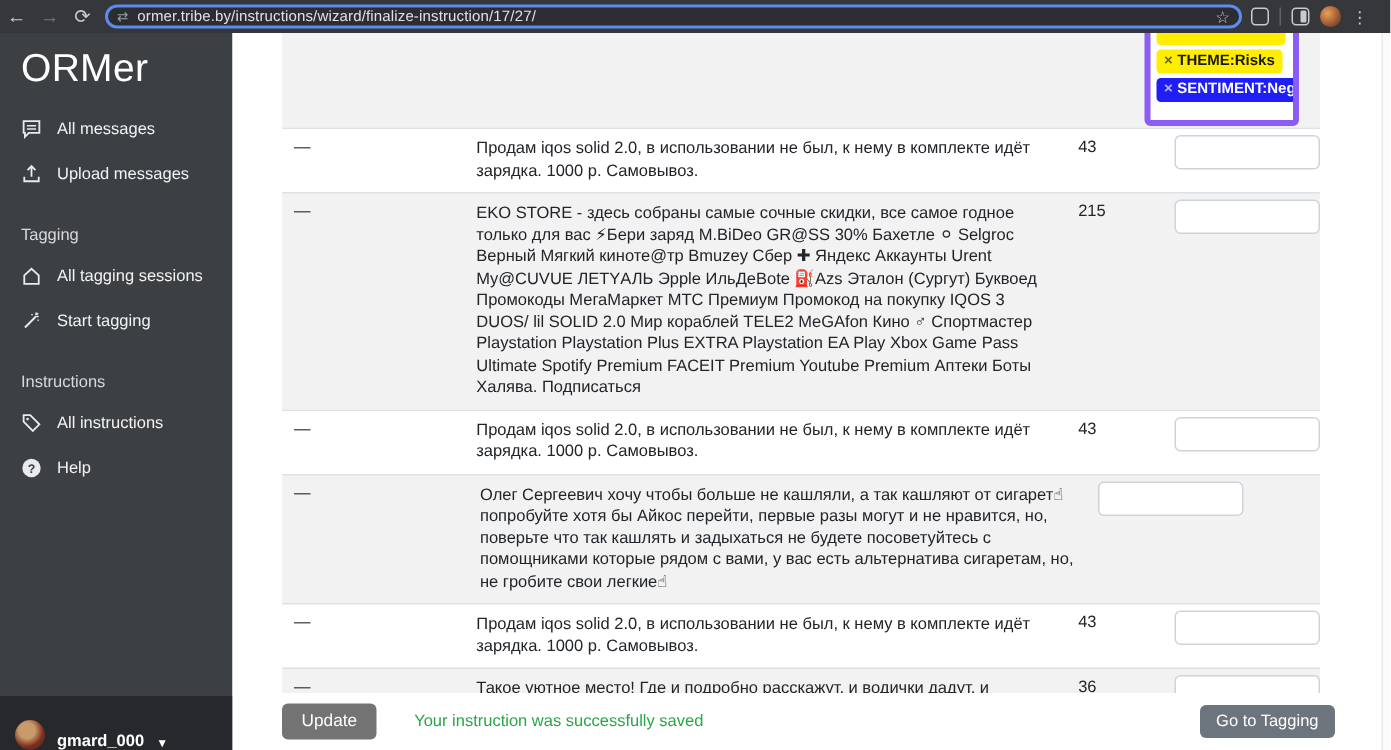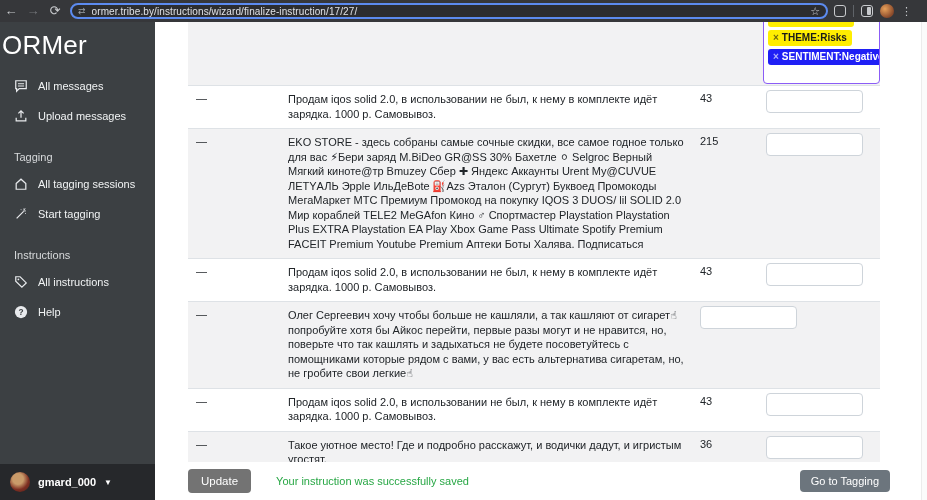--- a/index.html
+++ b/index.html
@@ -16,45 +16,45 @@
   .omnibox .star { color:#c8cacd; font-size:11px; margin-left:4px; }
   .chrome-right { display:flex; align-items:center; margin-left:6px; gap:7px; }
   .chrome-right .divider { width:1px; height:12px; background:#5f6368; }
   .ext-ico, .panel-ico { width:12px; height:12px; border:1.5px solid #c8cacd; border-radius:3px; position:relative; }
   .panel-ico::after { content:""; position:absolute; right:1px; top:1px; bottom:1px; width:4px; background:#c8cacd; border-radius:1px; }
   .chrome-avatar { width:14px; height:14px; border-radius:50%; background:radial-gradient(circle at 35% 35%, #e8a15a, #8a4a2b 70%); }
   .dots { color:#c8cacd; font-size:11px; letter-spacing:0; margin-right:6px; }
 
   
   .sidebar { position:absolute; top:22px; left:0; width:155px; bottom:0; background:#3c4043; color:#fff; }
-  .logo { font-size:26px; font-weight:500; color:#fff; padding:8px 2px 10px; letter-spacing:.2px; }
+  .logo { font-size:26px; font-weight:500; color:#fff; padding:8px 14px 10px; letter-spacing:.2px; }
   .side-item { display:flex; align-items:center; gap:10px; padding:8px 14px; font-size:11px; color:#f1f3f4; cursor:pointer; }
   .side-item svg { flex:0 0 auto; }
   .section-title { font-size:11px; color:#d7d9db; padding:6px 14px; margin-top:14px; }
-  .user-bar { position:absolute; bottom:0; left:0; right:0; height:36px; background:#26282b; display:flex; align-items:center; padding:0 10px; gap:8px; }
+  .user-bar { position:absolute; bottom:0; left:0; right:0; height:36px; background:#26282b; display:flex; align-items:flex-end; padding:0 10px; gap:8px; }
   .user-avatar { width:20px; height:20px; border-radius:50%; background:radial-gradient(circle at 40% 35%, #c99b6a 0 30%, #7e2f23 60%, #4a1d16); }
   .user-name { font-size:11px; font-weight:bold; color:#fff; }
   .user-caret { font-size:8px; color:#fff; }
 
   
   .main { position:absolute; top:22px; left:155px; right:0; bottom:0; background:#fff; overflow:hidden; }
   .scroll-track { position:absolute; top:0; right:0; bottom:0; width:6px; border-left:1px solid #ececec; background:#fbfbfb; }
 
   .table { position:absolute; top:0; left:33px; width:692px; }
   .row { display:flex; border-top:1px solid #dee2e6; position:relative; }
   .row:first-child { border-top:none; }
   .row.gray { background:#f2f2f3; }
   .col-dash { width:100px; padding:6px 0 0 8px; font-size:11px; color:#212529; }
-  .col-text { width:412px; padding:6px 12px 7px 0; font-size:11px; line-height:14.5px; color:#212529; }
+  .col-text { width:412px; padding:6px 12px 7px 0; font-size:11px; line-height:14.5px; color:#212529;margin-left:32px; }
   .col-count { width:66px; padding-top:6px; font-size:11px; color:#212529; }
   .col-input { flex:1; padding:4px 0 6px; }
   .tag-input { width:97px; height:23px; border:1px solid #ced4da; border-radius:4px; background:#fff; outline:none; padding:0 6px; font-size:11px; }
 
   .row.tag-row { height:63px; border-top:none; }
-  .tagbox { position:absolute; left:575px; top:-16px; width:117px; height:78px; background:#fff; border:1px solid #8b5cf6; border-radius:4px; padding:4px; overflow:hidden; }
+  .tagbox { position:absolute; left:575px; top:-16px; width:103px; height:78px; background:#fff; border:4px solid #8b5cf6; border-radius:4px; padding:4px; overflow:hidden; }
   .chip { height:16px; line-height:14px; border-radius:3px; padding:1px 5px; font-size:10px; font-weight:bold; margin-bottom:3px; white-space:nowrap; width:max-content; max-width:none; }
   .chip .x { opacity:.65; margin-right:3px; font-weight:bold; }
   .chip.partial { min-width:86px; }
 
   
   .bottombar { position:absolute; left:33px; right:0; bottom:0; height:38px; background:#fff; display:flex; align-items:center; }
   .btn-update { background:#737373; color:#fff; border:none; border-radius:4px; font-size:11.5px; padding:6px 13px; cursor:pointer; font-family:inherit; }
   .status-msg { color:#28a745; font-size:11px; margin-left:25px; }
   .btn-goto { position:absolute; right:37px; background:#6c757d; color:#fff; border:none; border-radius:4px; font-size:11px; padding:5px 11px; cursor:pointer; font-family:inherit; }
 </style>

